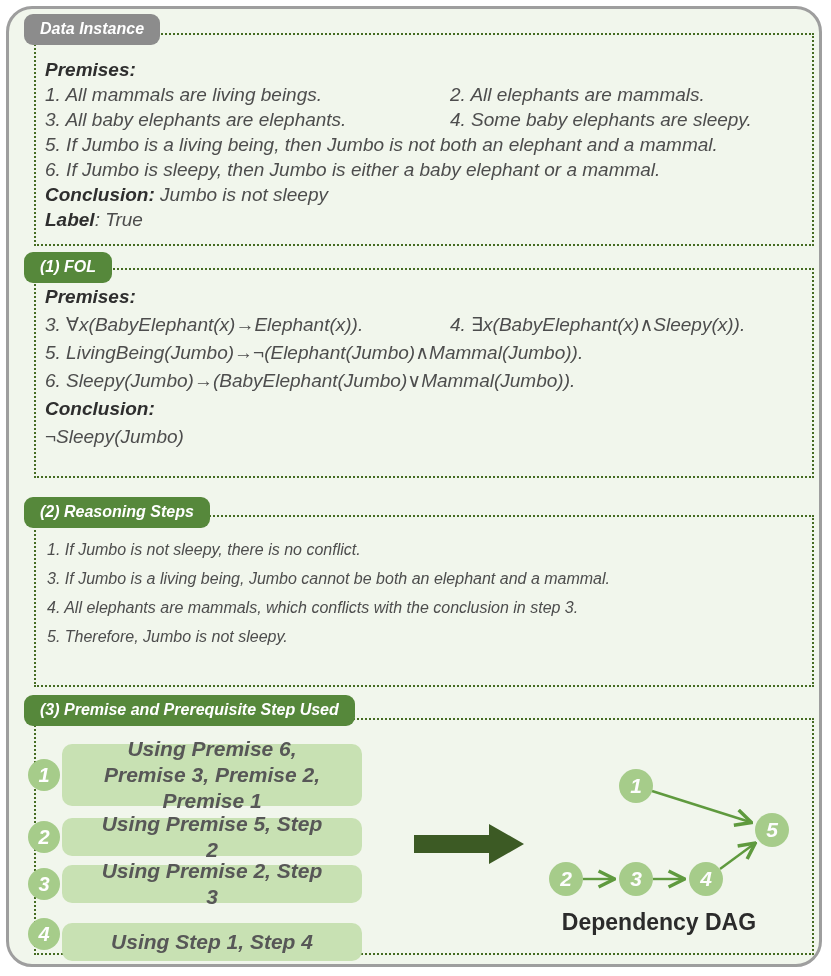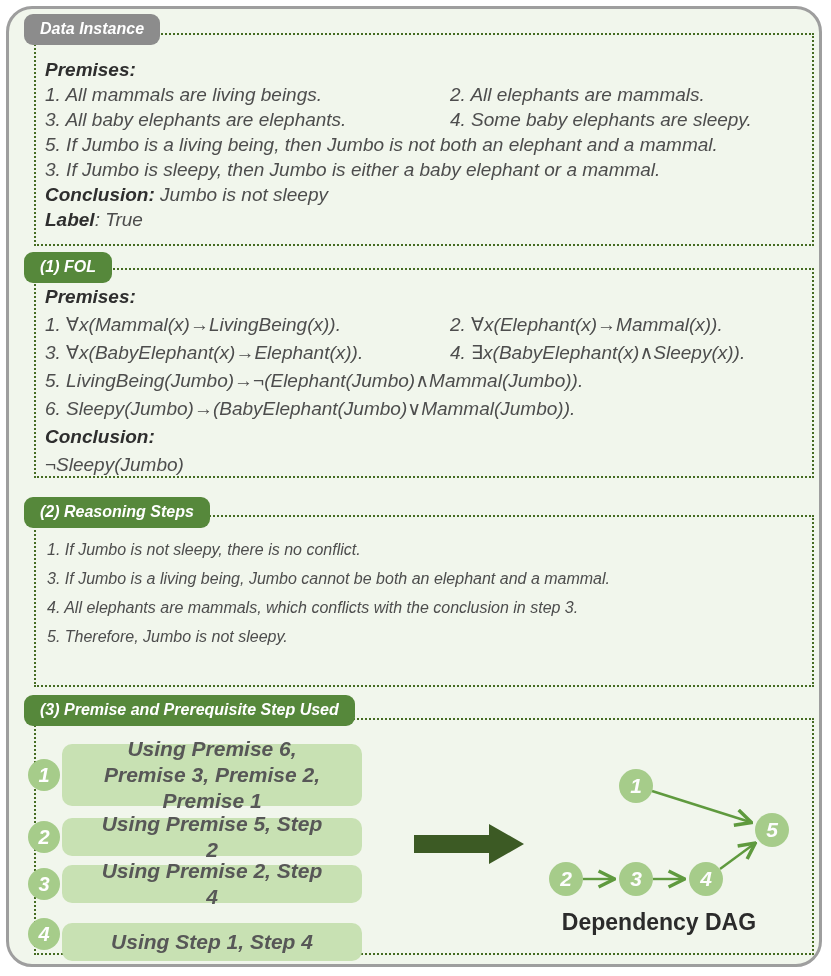--- a/index.html
+++ b/index.html
@@ -72,32 +72,28 @@
       <div class="line lbl">Premises:</div>
       <div class="line cols body-text">
         <span>1. All mammals are living beings.</span>
         <span>2. All elephants are mammals.</span>
       </div>
       <div class="line cols body-text">
         <span>3. All baby elephants are elephants.</span>
         <span>4. Some baby elephants are sleepy.</span>
       </div>
       <div class="line body-text">5. If Jumbo is a living being, then Jumbo is not both an elephant and a mammal.</div>
-      <div class="line body-text">3. If Jumbo is sleepy, then Jumbo is either a baby elephant or a mammal.</div>
+      <div class="line body-text">6. If Jumbo is sleepy, then Jumbo is either a baby elephant or a mammal.</div>
       <div class="line"><span class="lbl">Conclusion:</span><span class="body-text"> Jumbo is not sleepy</span></div>
       <div class="line"><span class="lbl">Label</span><span class="body-text">: True</span></div>
     </div>
 
     <div class="badge green" style="top:243px;">(1) FOL</div>
     <div class="panel-box box-2">
       <div class="line lbl">Premises:</div>
-      <div class="line cols body-text">
-        <span>1. ∀x(Mammal(x)→LivingBeing(x)).</span>
-        <span>2. ∀x(Elephant(x)→Mammal(x)).</span>
-      </div>
       <div class="line cols body-text">
         <span>3. ∀x(BabyElephant(x)→Elephant(x)).</span>
         <span>4. ∃x(BabyElephant(x)∧Sleepy(x)).</span>
       </div>
       <div class="line body-text">5. LivingBeing(Jumbo)→¬(Elephant(Jumbo)∧Mammal(Jumbo)).</div>
       <div class="line body-text">6. Sleepy(Jumbo)→(BabyElephant(Jumbo)∨Mammal(Jumbo)).</div>
       <div class="line lbl">Conclusion:</div>
       <div class="line body-text">¬Sleepy(Jumbo)</div>
     </div>
 
@@ -112,21 +108,21 @@
     <div class="badge green" style="top:686px;">(3) Premise and Prerequisite Step Used</div>
     <div class="panel-box box-4">
 
       <div class="num-circle c-1">1</div>
       <div class="pill pill-1">Using Premise 6, Premise 3, Premise 2, Premise 1</div>
 
       <div class="num-circle c-2">2</div>
       <div class="pill pill-2">Using Premise 5, Step 2</div>
 
       <div class="num-circle c-3">3</div>
-      <div class="pill pill-3">Using Premise 2, Step 4</div>
+      <div class="pill pill-3">Using Premise 2, Step 3</div>
 
       <div class="num-circle c-4">4</div>
       <div class="pill pill-4">Using Step 1, Step 4</div>
 
       <svg class="big-arrow-svg" width="112" height="40">
         <polygon points="0,11 75,11 75,0 110,20 75,40 75,29 0,29" fill="#3c5a24"></polygon>
       </svg>
 
       <svg class="dag-svg" width="310" height="195">
         <defs>

